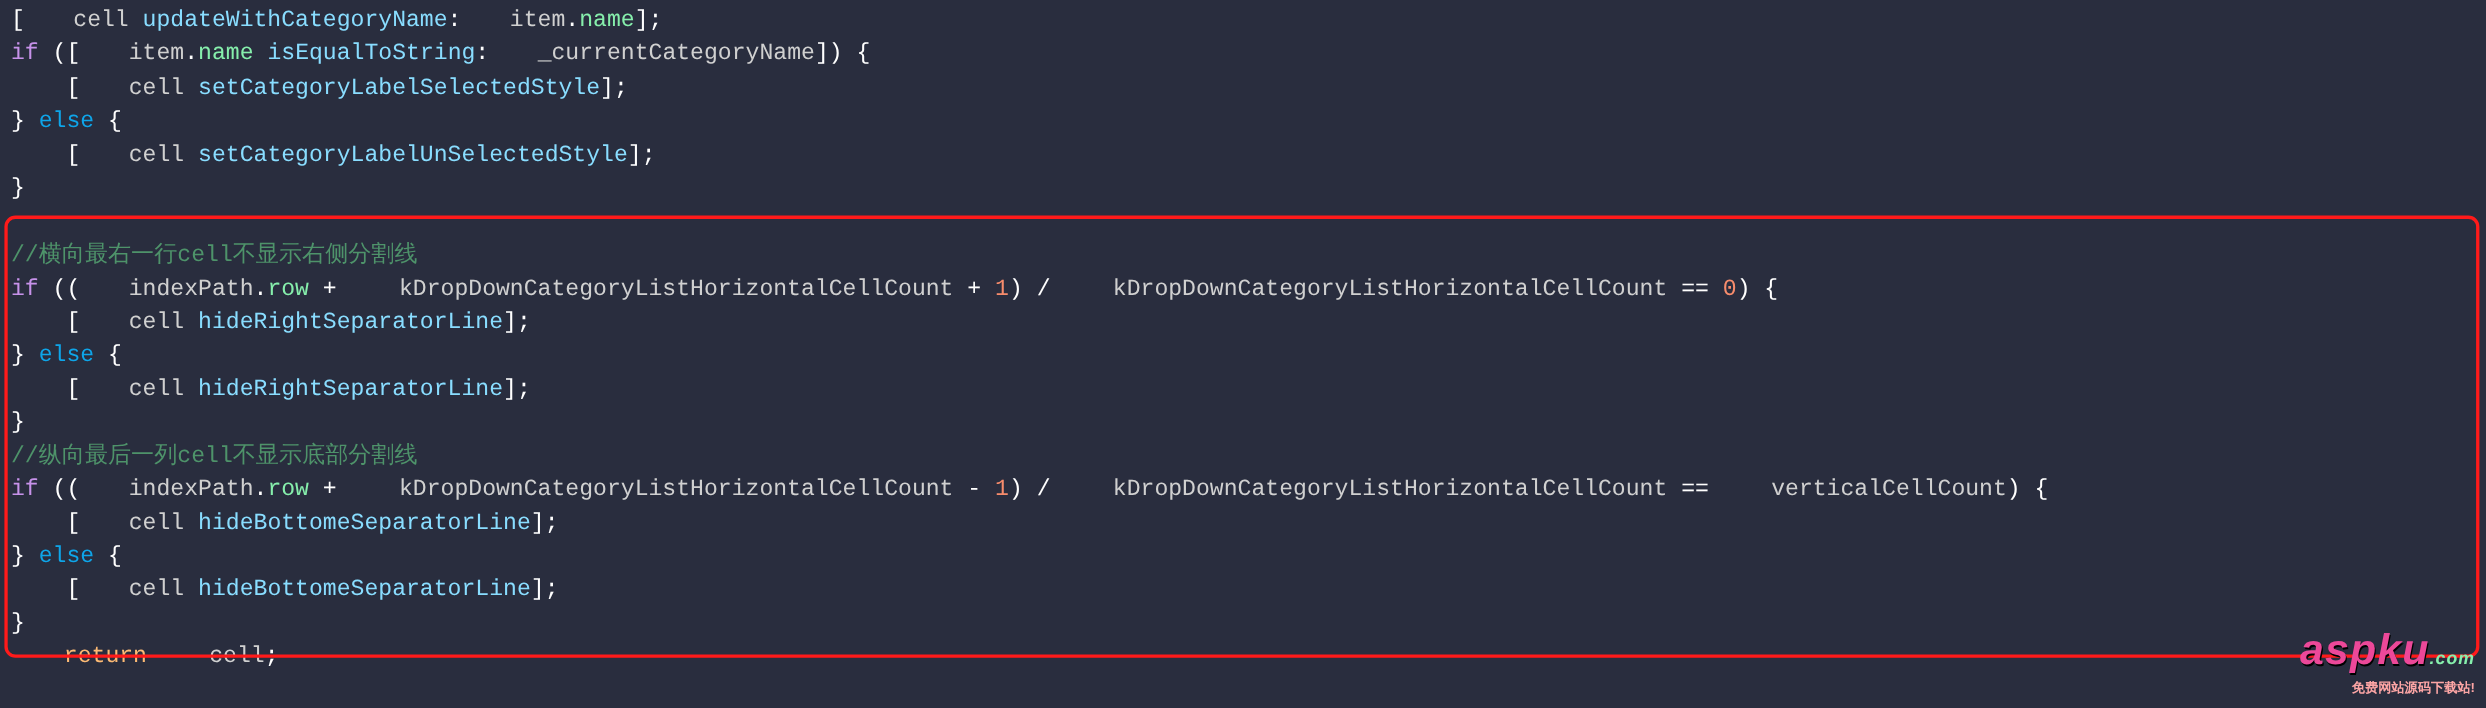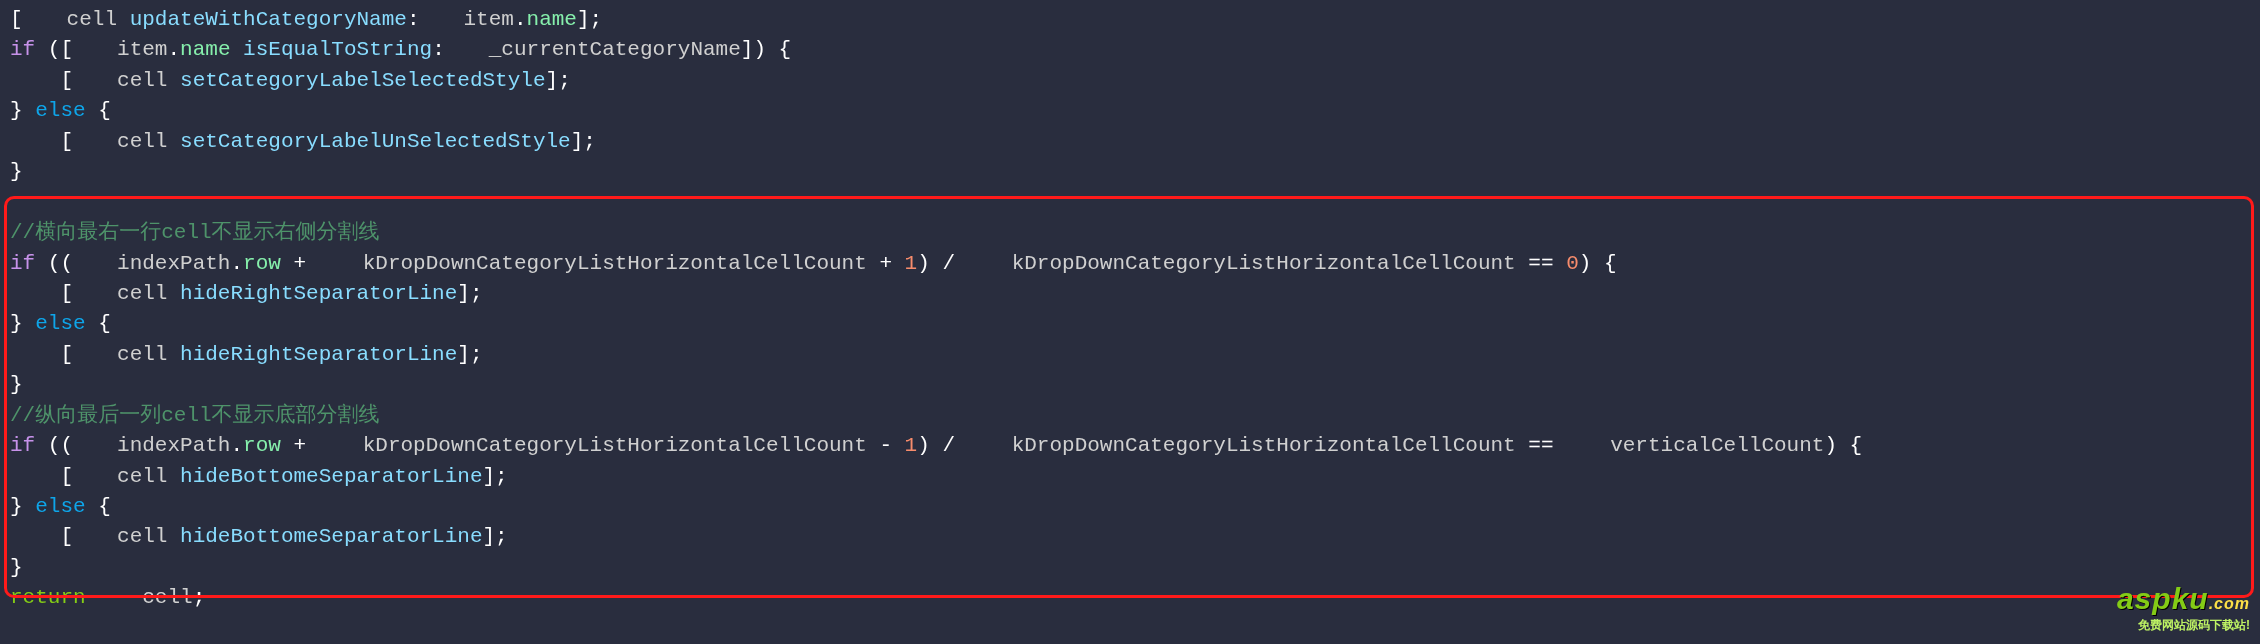--- a/index.html
+++ b/index.html
@@ -24,52 +24,52 @@
     padding: 5px 10px;
   }
   .highlight-box {
     position: absolute;
     border: 3px solid #ff1a1a;
     border-radius: 10px;
     pointer-events: none;
   }
   .kw-if { color: #c792ea; }
   .kw-else { color: #0ea5e9; }
-  .kw-return { color: #84cc16; }
+  .kw-return { color: #fdba74; margin-left: 48px; }
   .ident { color: #d0d0d0; margin-left: 44px; }
   .prop { color: #86efac; }
   .msg { color: #89ddff; }
   .punct { color: #ffffff; }
   .brace { color: #ffffff; }
   .paren { color: #ffffff; }
   .num { color: #f78c6c; }
   .op { color: #ffffff; }
   .comment { color: #4e936a; }
   .watermark {
     position: absolute;
     bottom: 10px;
     right: 10px;
     font-family: Arial, sans-serif;
     font-style: italic;
     font-weight: bold;
     text-align: right;
     letter-spacing: 1px;
   }
   .wm-main {
-    font-size: 30px;
-    color: #84cc16;
+    font-size: 39px;
+    color: #ec4899;
     text-shadow: 1px 1px 0 #000;
   }
   .wm-com {
     font-size: 16px;
-    color: #fde047;
+    color: #86efac;
   }
   .wm-sub {
     font-size: 12px;
-    color: #bef264;
+    color: #fca5a5;
     font-style: normal;
     letter-spacing: 0;
     margin-top: -4px;
   }
 </style>
 </head>
 <body>
 
 <div class="code-area">
 <pre><span class="punct">[</span><span class="ident">cell</span> <span class="msg">updateWithCategoryName</span><span class="punct">:</span><span class="ident">item</span><span class="punct">.</span><span class="prop">name</span><span class="punct">];</span>

